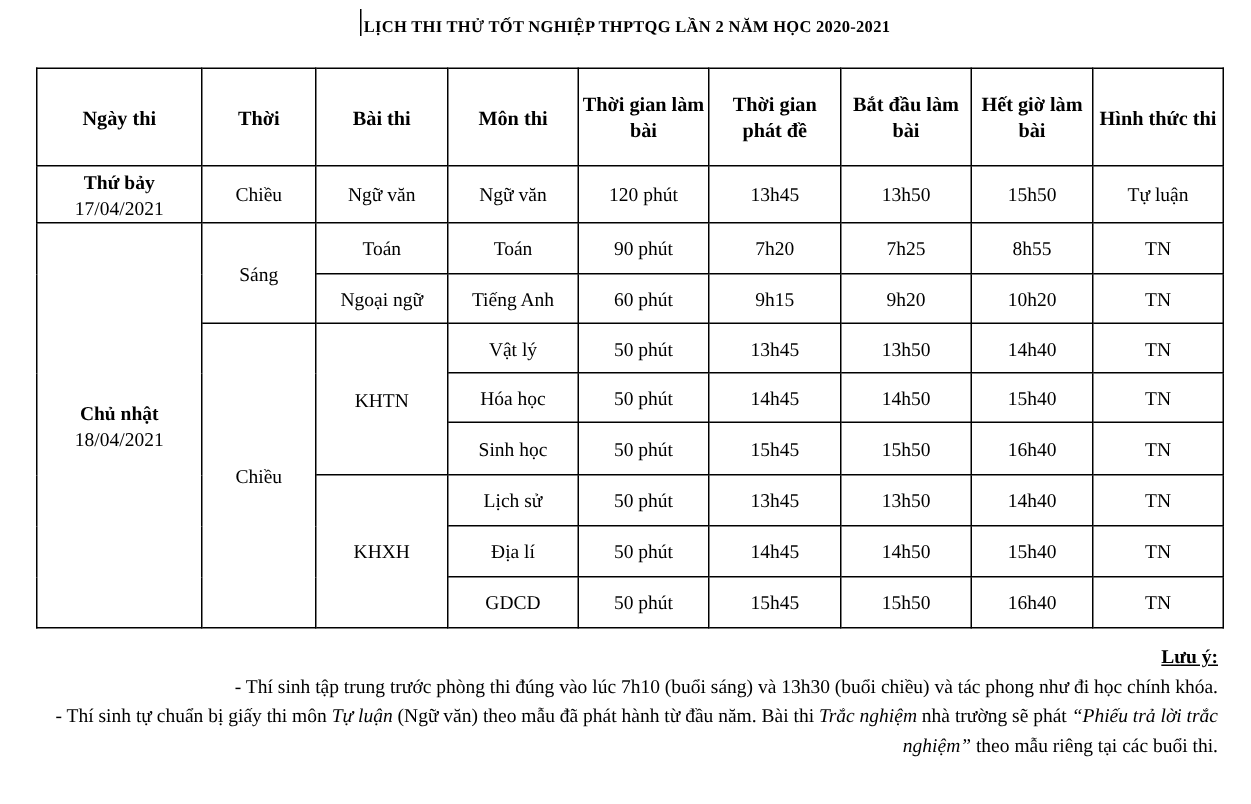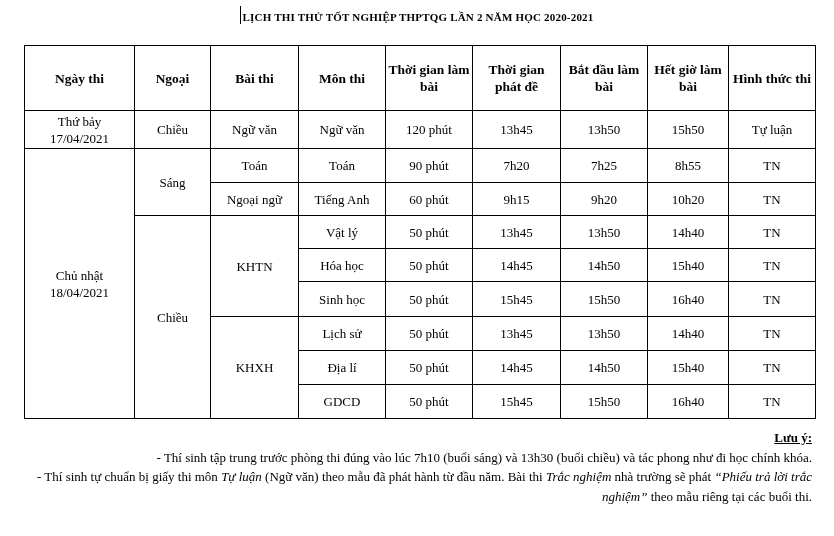--- a/index.html
+++ b/index.html
@@ -7,21 +7,21 @@
          font-family: "Liberation Serif", "DejaVu Serif", serif; color: #000; }
   .title { position: absolute; top: 6px; left: 0; width: 834px; text-align: center;
            font-size: 11px; font-weight: bold; letter-spacing: 0.2px; }
   .title .caret { display: inline-block; width: 1px; height: 18px; background: #000;
                   vertical-align: -3px; margin-right: 1px; }
   table.schedule { position: absolute; top: 45px; left: 24px; border-collapse: collapse;
                    table-layout: fixed; font-size: 13px; }
   table.schedule td, table.schedule th { border: 1.3px solid #000; text-align: center;
                    vertical-align: middle; padding: 0 2px; line-height: 17px; }
   table.schedule th { font-weight: bold; font-size: 13.5px; }
-  .day-label { font-weight: normal; display: block; }
+  .day-label { font-weight: bold; display: block; }
   .day-date { display: block; }
   .notes { position: absolute; top: 428px; left: 32px; width: 780px; font-size: 13px; line-height: 19.5px; text-align: right; }
   .notes .heading { font-weight: bold; text-decoration: underline; }
   .notes p { margin: 0; }
   .notes i { font-style: italic; }
 </style>
 </head>
 <body>
 
 <div class="title"><span class="caret"></span><span>LỊCH THI THỬ TỐT NGHIỆP THPTQG LẦN 2 NĂM HỌC 2020-2021</span></div>
@@ -34,21 +34,21 @@
       <col style="width:87px">
     <col style="width:87px">
       <col style="width:88px">
       <col style="width:87px">
       <col style="width:81px">
       <col style="width:87px">
   </colgroup>
   <tbody>
       <tr style="height:65px">
     <th>Ngày thi</th>
-    <th>Ngoại</th>
+    <th>Thời</th>
     <th>Bài thi</th>
     <th>Môn thi</th>
     <th>Thời gian làm bài</th>
     <th>Thời gian phát đề</th>
     <th>Bắt đầu làm bài</th>
     <th>Hết giờ làm bài</th>
     <th>Hình thức thi</th>
   </tr>
 
   <tr style="height:38px">

